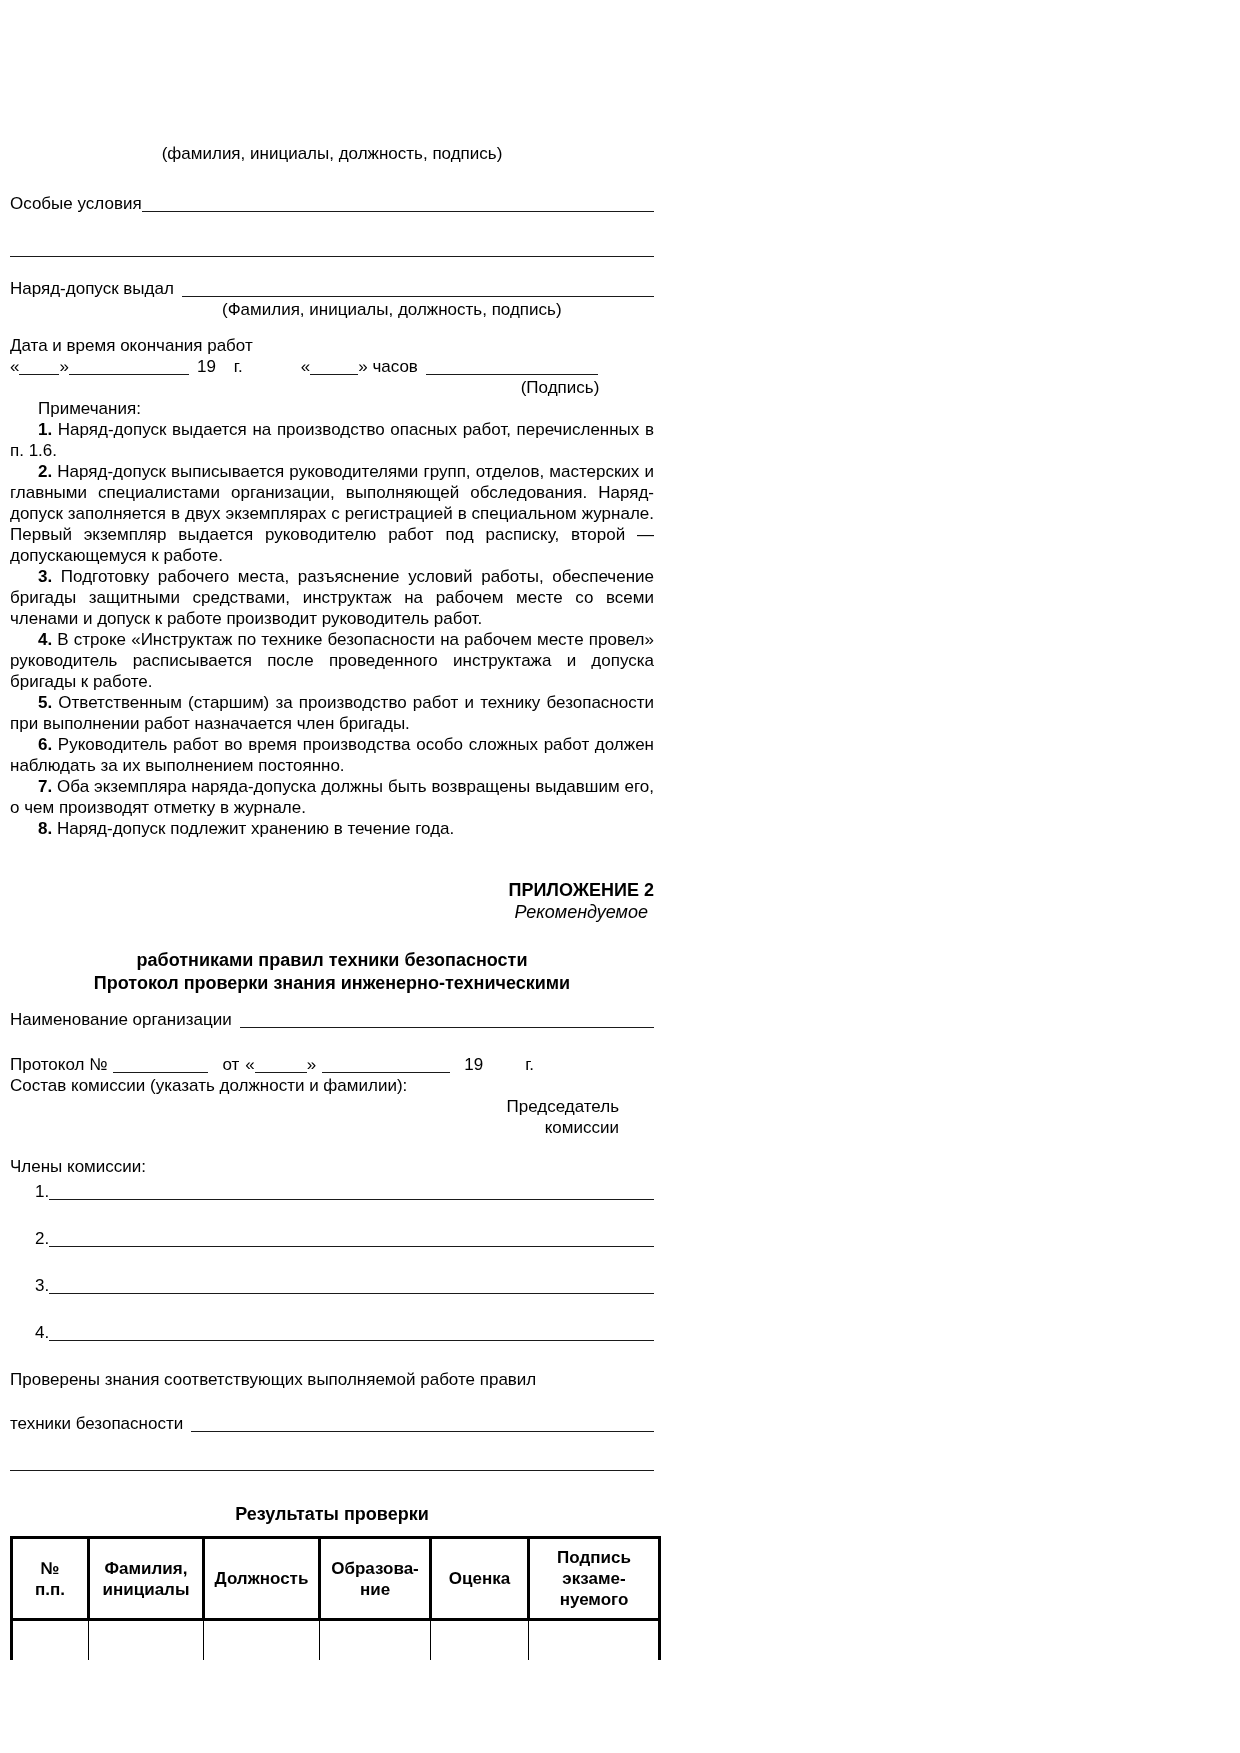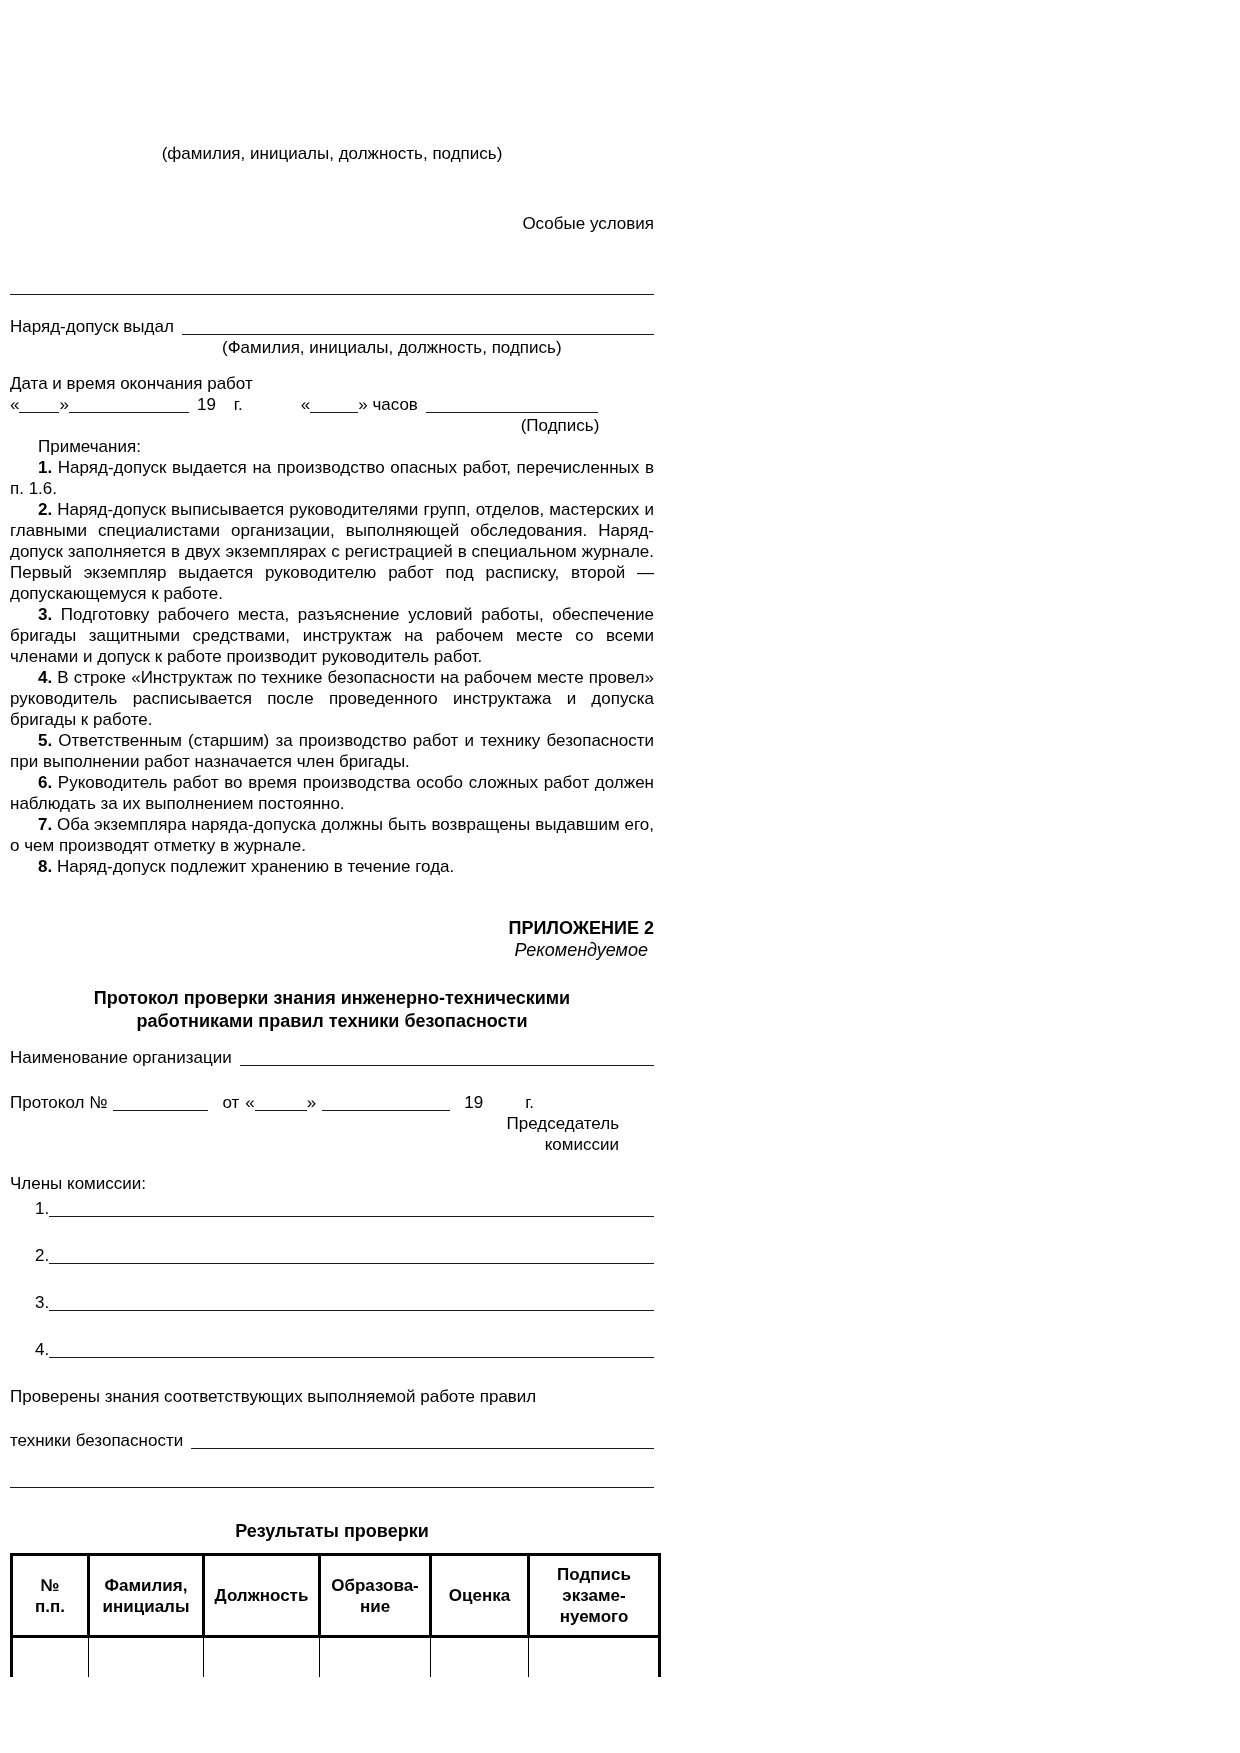--- a/index.html
+++ b/index.html
@@ -9,21 +9,21 @@
   .bold{font-weight:bold;}
   .italic{font-style:italic;text-align:center;}
   .line{display:flex;align-items:flex-end;}
   .fill{flex:1 1 auto;border-bottom:1px solid #1a1a1a;height:15px;margin-bottom:2px;}
   .u{display:inline-block;border-bottom:1px solid #1a1a1a;height:15px;margin-bottom:2px;}
   .sp{display:inline-block;height:1px;}
   p.just{text-align:justify;text-indent:28px;margin:0;}
   p.justni{text-align:justify;text-indent:0;margin:0;}
   .mt13{margin-top:26px;}.mt15{margin-top:15px;}.mt19{margin-top:19px;}
   .mt22{flex-direction:column;}.mt24{margin-top:24px;}.mt26{margin-top:26px;}
-  .mt27{margin-top:27px;}.mt30{margin-top:30px;}.mt33{margin-top:49px;flex-direction:column;}.mt4{margin-top:4px;}
+  .mt27{margin-top:27px;}.mt30{margin-top:30px;}.mt33{margin-top:29px;}.mt4{margin-top:4px;}
   .mt14{margin-top:14px;}.mt21{margin-top:21px;}
   .mr6{margin-right:6px;}.ml6{margin-left:14px;}.mr8{margin-right:8px;}
   .mr35{margin-right:35px;}
   .caption-issued{margin-left:212px;}
   .caption-sign{margin-left:470px;width:160px;text-align:center;}
   .appendix{width:fit-content;margin:40px 0 0 auto;text-align:center;font-size:18px;line-height:22px;}
   .heading{font-size:18px;line-height:23px;}
   .member{margin-left:25px;margin-bottom:26px;}
   .member:last-child{margin-bottom:0;}
   .results-title{font-size:18px;line-height:22px;}
@@ -109,42 +109,43 @@
     <b>8.</b>
     <span>Наряд-допуск подлежит хранению в течение года.</span>
   </p>
 
   <div class="appendix">
     <div class="bold">ПРИЛОЖЕНИЕ 2</div>
     <div class="italic">Рекомендуемое</div>
   </div>
 
   <div class="center bold heading mt26">
+    <div>работниками правил техники безопасности</div>
     <div>Протокол проверки знания инженерно-техническими</div>
-    <div>работниками правил техники безопасности</div>
   </div>
 
   <div class="line mt14">
     <span class="mr8">Наименование организации</span>
     <span class="fill"></span>
   </div>
 
   <div class="line mt24">
     <span class="mr6">Протокол №</span>
     <span class="u" style="width:95px"></span>
     <span class="ml6 mr6">от</span>
     <span>«</span>
     <span class="u" style="width:52px"></span>
     <span class="mr6">»</span>
     <span class="u" style="width:128px"></span>
     <span class="ml6">19</span>
     <span class="sp" style="width:42px"></span>
     <span>г.</span>
   </div>
 
+  <div>Состав комиссии (указать должности и фамилии):</div>
 
   <div class="line mt22">
     <span class="mr35">Председатель</span>
     <span class="mr35">комиссии</span>
     <span class="fill"></span>
   </div>
   <div>Члены комиссии:</div>
 
   <div class="line member mt4">
     <span>1.</span>

